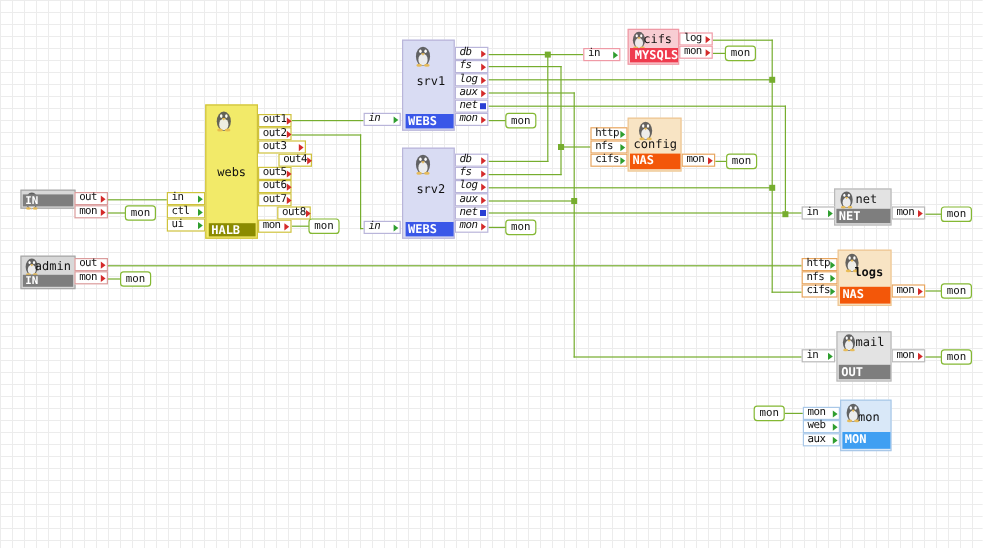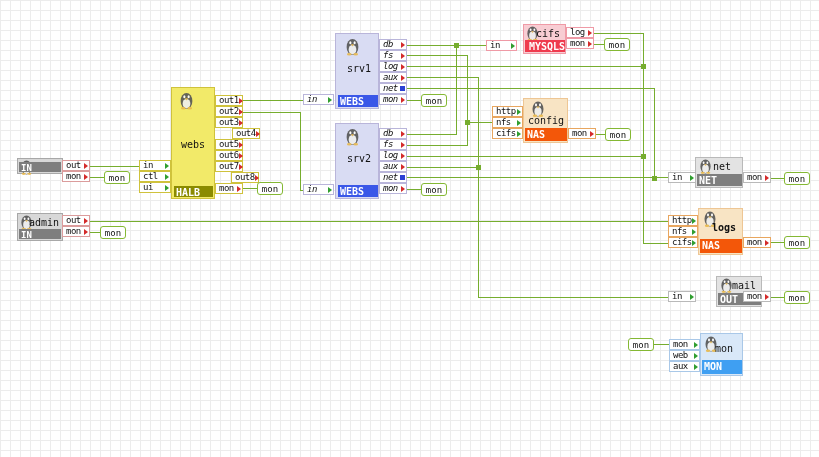--- a/index.html
+++ b/index.html
@@ -163,21 +163,21 @@
       <span class="arr-in"></span>
     </div>
   <div class="pbox pb-yel" style="left:215px;top:95px;width:28px;">
       <span class="lbl">out1</span>
       <span class="arr-out"></span>
     </div>
   <div class="pbox pb-yel" style="left:215px;top:106px;width:28px;">
       <span class="lbl">out2</span>
       <span class="arr-out"></span>
     </div>
-  <div class="pbox pb-yel" style="left:215px;top:117px;width:28px;">
+  <div class="pbox pb-yel" style="left:215px;top:117px;width:40px;">
       <span class="lbl">out3</span>
       <span class="arr-out"></span>
     </div>
   <div class="pbox pb-yel" style="left:232px;top:128px;width:28px;">
       <span class="lbl">out4</span>
       <span class="arr-out"></span>
     </div>
   <div class="pbox pb-yel" style="left:215px;top:139px;width:28px;">
       <span class="lbl">out5</span>
       <span class="arr-out"></span>
@@ -391,21 +391,21 @@
   <div class="pbox pb-wheat" style="left:668px;top:237px;width:30px;">
       <span class="lbl">cifs</span>
       <span class="arr-in"></span>
     </div>
   <div class="pbox pb-wheat" style="left:743px;top:237px;width:28px;">
       <span class="lbl">mon</span>
       <span class="arr-out"></span>
     </div>
   <div class="tap" style="left:784px;top:236px;width:26px;">mon</div>
 
-  <div class="node nb-ltgray" style="left:697px;top:276px;width:46px;height:31px;margin-left:19px;">
+  <div class="node nb-ltgray" style="left:697px;top:276px;width:46px;height:42px;">
     <svg class="tux" style="left:3px;top:0;" width="13" height="16" viewBox="0 0 14 17">
         <ellipse cx="7" cy="9" rx="5.5" ry="7.5" fill="#555"></ellipse>
         <ellipse cx="7" cy="11.5" rx="3.6" ry="4.5" fill="#eee"></ellipse>
         <ellipse cx="5" cy="5" rx="1" ry="1.4" fill="#fff"></ellipse>
         <ellipse cx="9" cy="5" rx="1" ry="1.4" fill="#fff"></ellipse>
         <polygon points="5.5,6.5 8.5,6.5 7,8.5" fill="#e8b84b"></polygon>
         <ellipse cx="4" cy="15.8" rx="2.2" ry="1.2" fill="#e8b84b"></ellipse>
         <ellipse cx="10" cy="15.8" rx="2.2" ry="1.2" fill="#e8b84b"></ellipse>
       </svg>
     <span class="nname" style="left:15px;top:3px;">mail</span>

